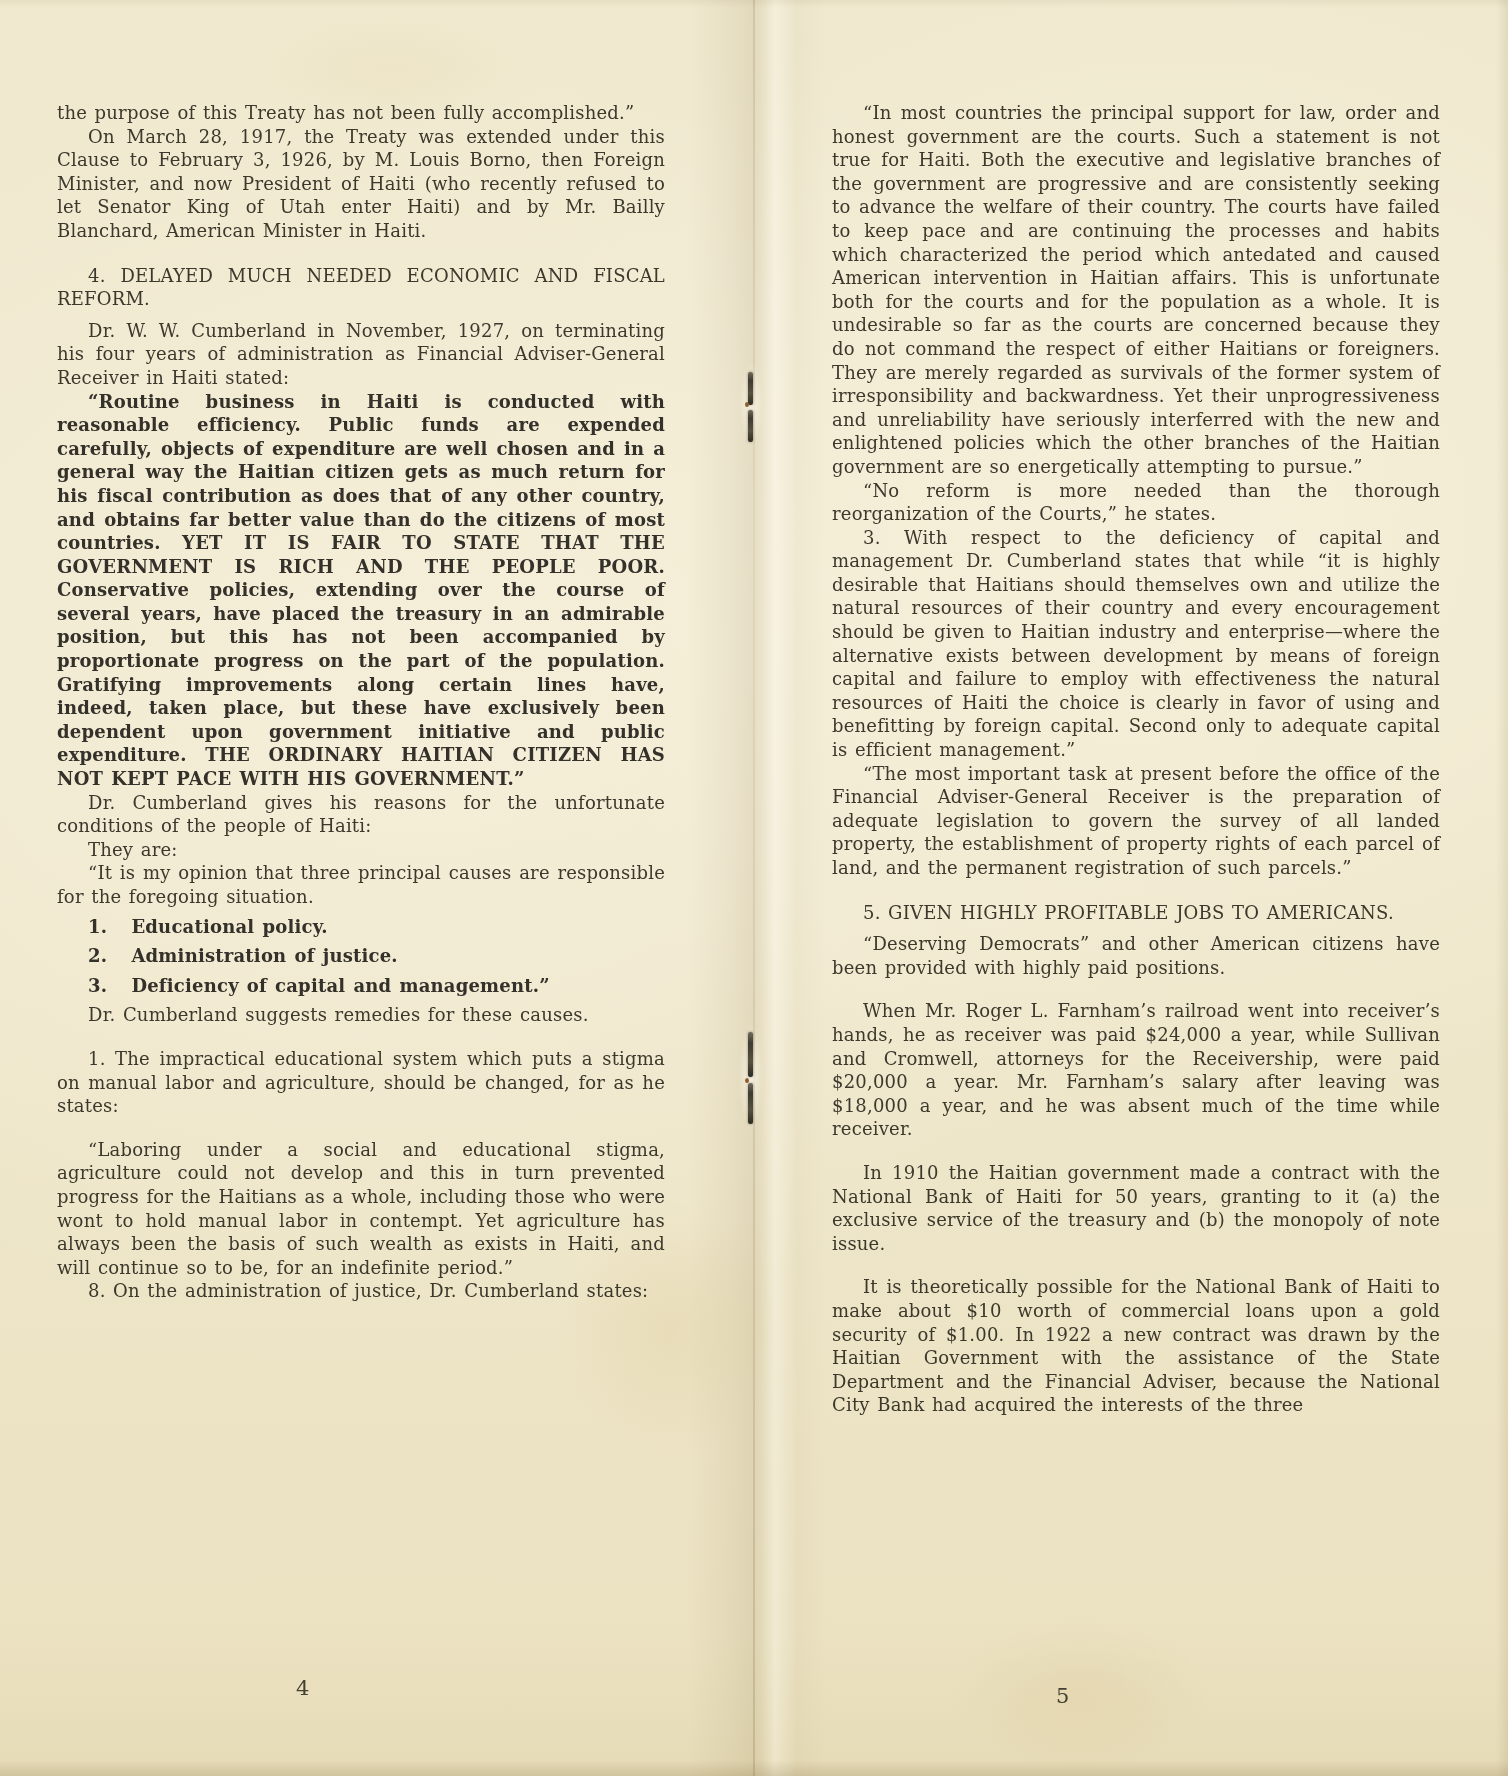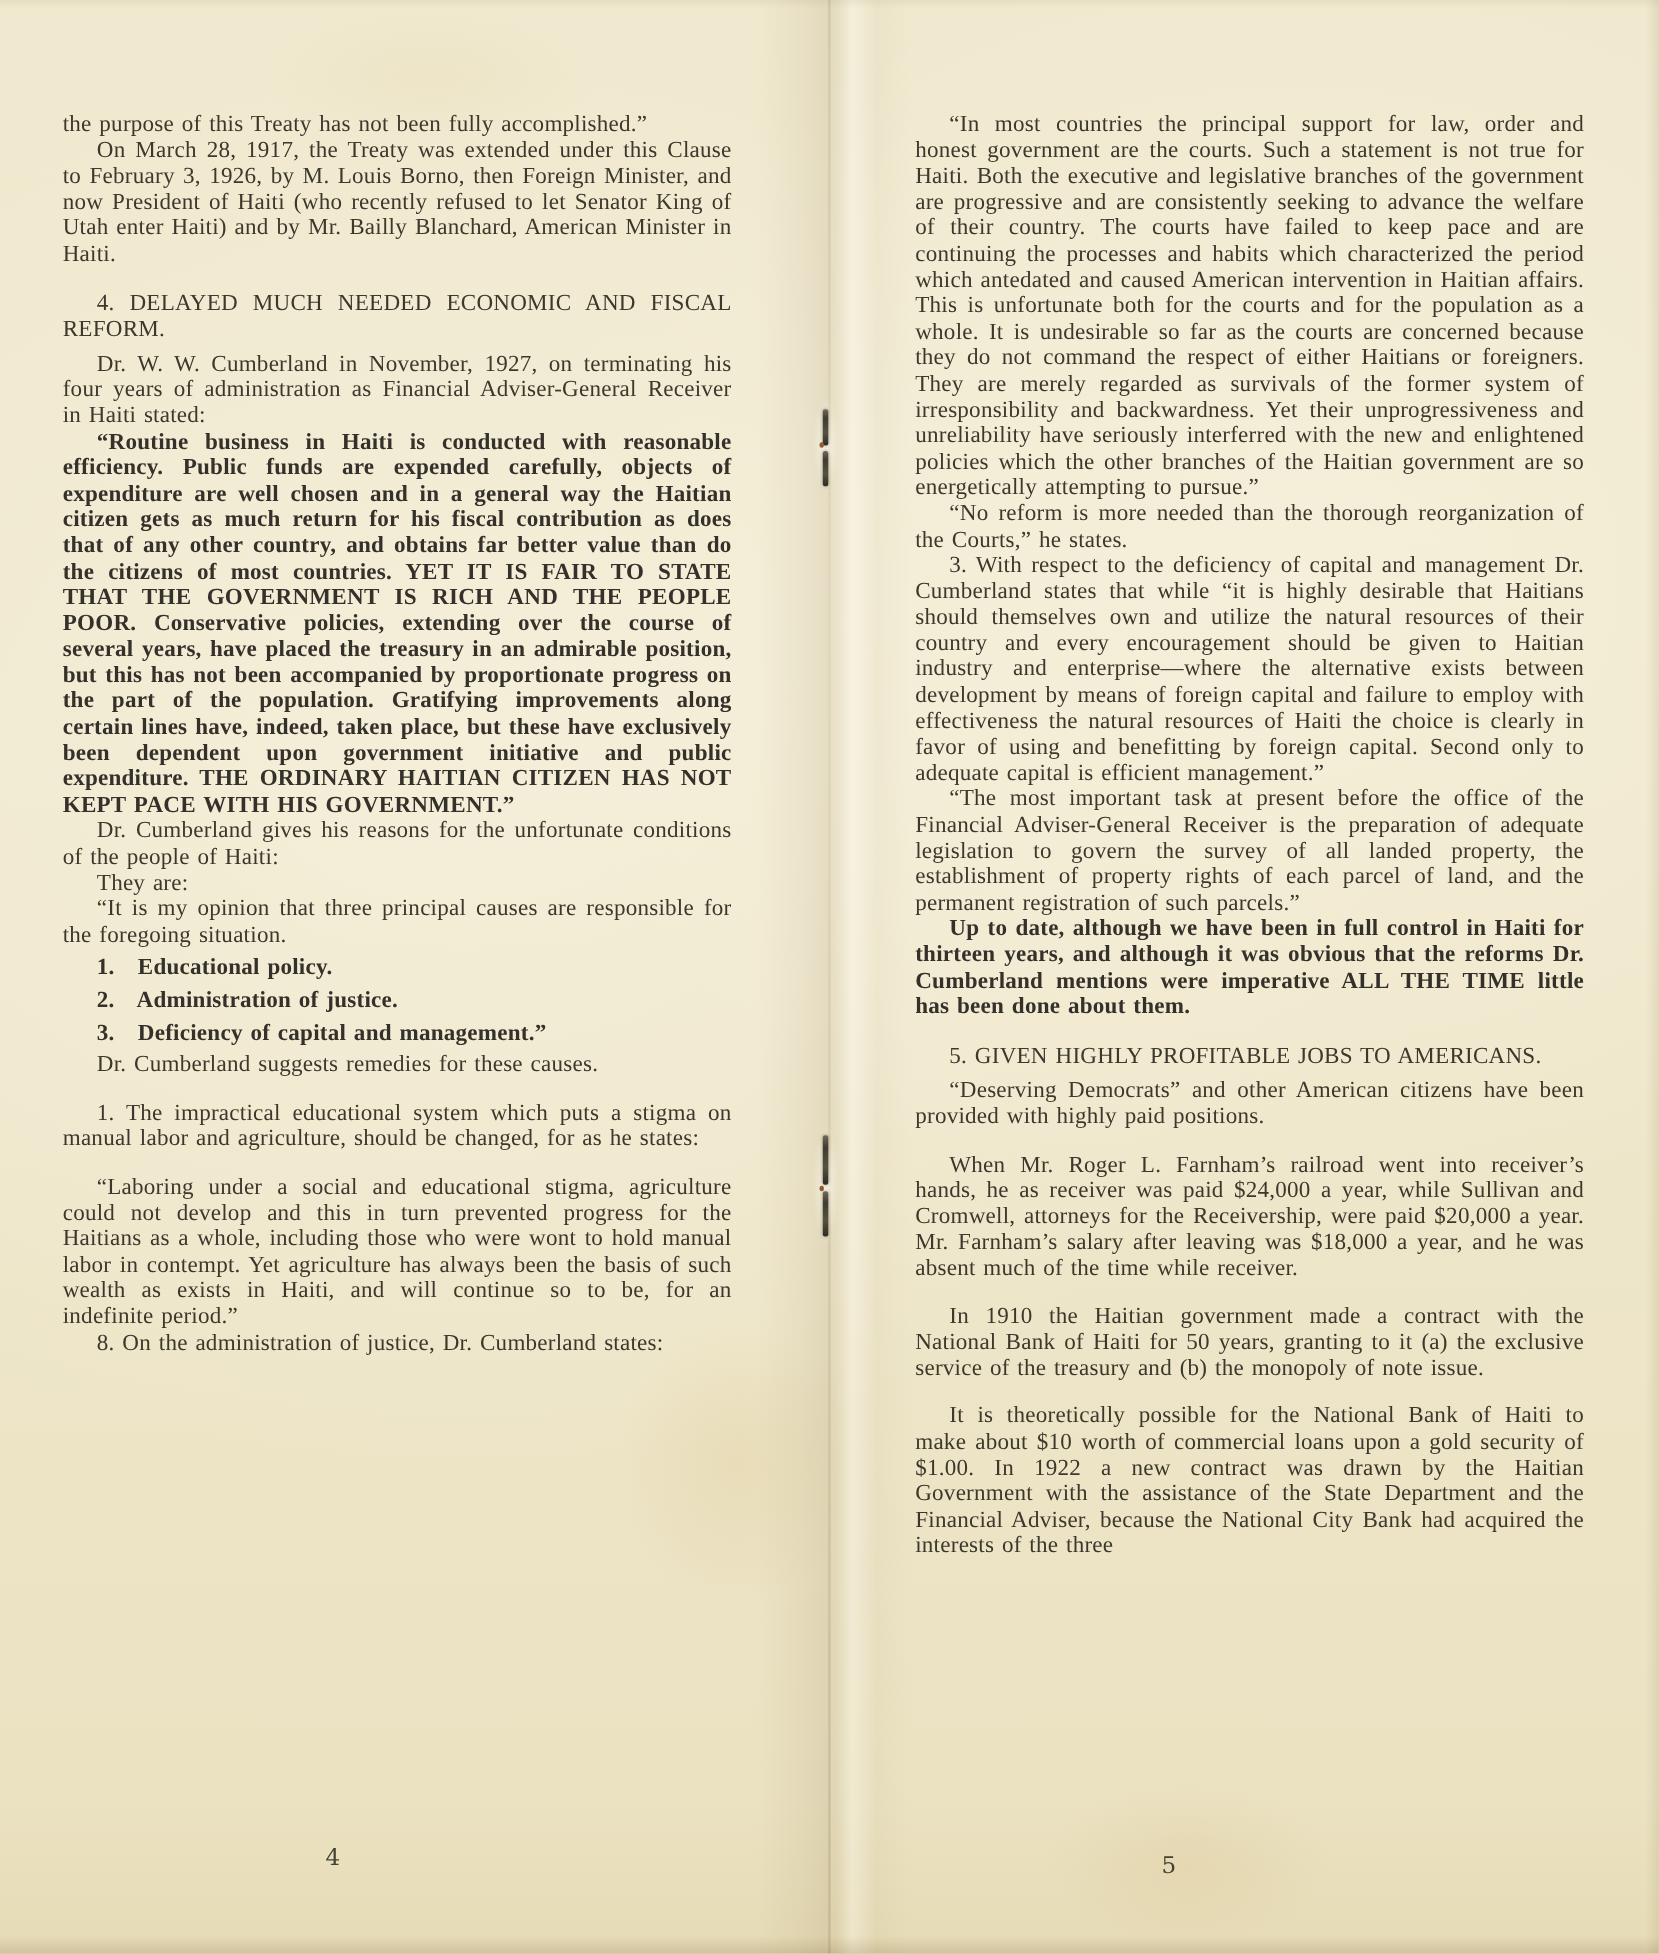--- a/index.html
+++ b/index.html
@@ -34,22 +34,22 @@
   .stain.a { left:560px; top:1200px; width:220px; height:260px;
     background:radial-gradient(closest-side, rgba(206,172,102,.14), rgba(206,172,102,0)); }
   .stain.b { left:950px; top:1620px; width:260px; height:150px;
     background:radial-gradient(closest-side, rgba(198,160,92,.12), rgba(198,160,92,0)); }
   .stain.c { left:240px; top:10px; width:300px; height:120px;
     background:radial-gradient(closest-side, rgba(210,185,120,.10), rgba(210,185,120,0)); }
 
   
   .col {
     position:absolute; top:101px; width:608px;
-    text-align:justify; font-size:21px; line-height:23.6px;
-    letter-spacing:.2px; word-spacing:1.6px;font-family:Liberation Serif, serif;
+    text-align:justify; font-size:18px; line-height:23.6px;
+    letter-spacing:.2px; word-spacing:1.6px;
   }
   .col.left  { left:57px; }
   .col.right { left:832px; }
   .col p { margin:0; }
   p.ind  { text-indent:31px; }
   p.bold { font-weight:bold; color:#34302a; }
   p.head { text-indent:31px; margin:21px 0 8px; }
   p.list { white-space:pre-wrap; font-weight:bold; color:#34302a; text-indent:31px; margin:6px 0; }
   p.sp   { margin-top:20px; }
 
@@ -107,21 +107,20 @@
     <p class="ind sp">“Laboring under a social and educational stigma, agriculture could not develop and this in turn prevented progress for the Haitians as a whole, including those who were wont to hold manual labor in contempt.  Yet agriculture has always been the basis of such wealth as exists in Haiti, and will continue so to be, for an indefinite period.”</p>
     <p class="ind">8.  On the administration of justice, Dr. Cumberland states:</p>
   </div>
   <div class="pagenum n4">4</div>
 
   <div class="col right">
     <p class="ind">“In most countries the principal support for law, order and honest government are the courts.  Such a statement is not true for Haiti.  Both the executive and legislative branches of the government are progressive and are consistently seeking to advance the welfare of their country.  The courts have failed to keep pace and are continuing the processes and habits which characterized the period which antedated and caused American intervention in Haitian affairs.  This is unfortunate both for the courts and for the population as a whole.  It is undesirable so far as the courts are concerned because they do not command the respect of either Haitians or foreigners.  They are merely regarded as survivals of the former system of irresponsibility and backwardness.  Yet their unprogressiveness and unreliability have seriously interferred with the new and enlightened policies which the other branches of the Haitian government are so energetically attempting to pursue.”</p>
     <p class="ind">“No reform is more needed than the thorough reorganization of the Courts,” he states.</p>
     <p class="ind">3.  With respect to the deficiency of capital and management Dr. Cumberland states that while “it is highly desirable that Haitians should themselves own and utilize the natural resources of their country and every encouragement should be given to Haitian industry and enterprise—where the alternative exists between development by means of foreign capital and failure to employ with effectiveness the natural resources of Haiti the choice is clearly in favor of using and benefitting by foreign capital.  Second only to adequate capital is efficient management.”</p>
     <p class="ind">“The most important task at present before the office of the Financial Adviser-General Receiver is the preparation of adequate legislation to govern the survey of all landed property, the establishment of property rights of each parcel of land, and the permanent registration of such parcels.”</p>
-    <p class="ind bold">Up to date, although we have been in full control in Haiti for thirteen years, and although it was obvious that the reforms Dr. Cumberland mentions were imperative ALL THE TIME little has been done about them.</p>
     <p class="head">5.  GIVEN HIGHLY PROFITABLE JOBS TO AMERICANS.</p>
     <p class="ind">“Deserving Democrats” and other American citizens have been provided with highly paid positions.</p>
     <p class="ind sp">When Mr. Roger L. Farnham’s railroad went into receiver’s hands, he as receiver was paid $24,000 a year, while Sullivan and Cromwell, attorneys for the Receivership, were paid $20,000 a year.  Mr. Farnham’s salary after leaving was $18,000 a year, and he was absent much of the time while receiver.</p>
     <p class="ind sp">In 1910 the Haitian government made a contract with the National Bank of Haiti for 50 years, granting to it (a) the exclusive service of the treasury and (b) the monopoly of note issue.</p>
     <p class="ind sp">It is theoretically possible for the National Bank of Haiti to make about $10 worth of commercial loans upon a gold security of $1.00.  In 1922 a new contract was drawn by the Haitian Government with the assistance of the State Department and the Financial Adviser, because the National City Bank had acquired the interests of the three</p>
   </div>
   <div class="pagenum n5">5</div>
 
   <div class="staple s1">
     <div class="tear"></div>

